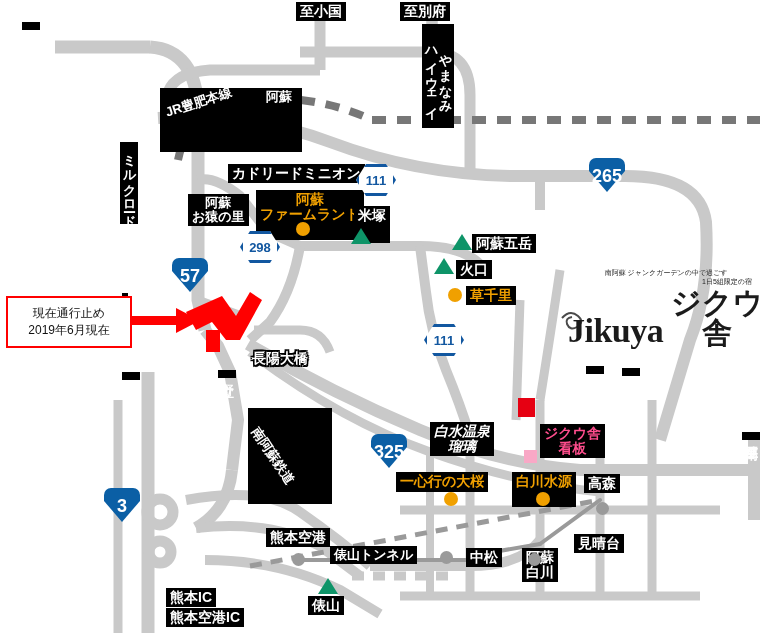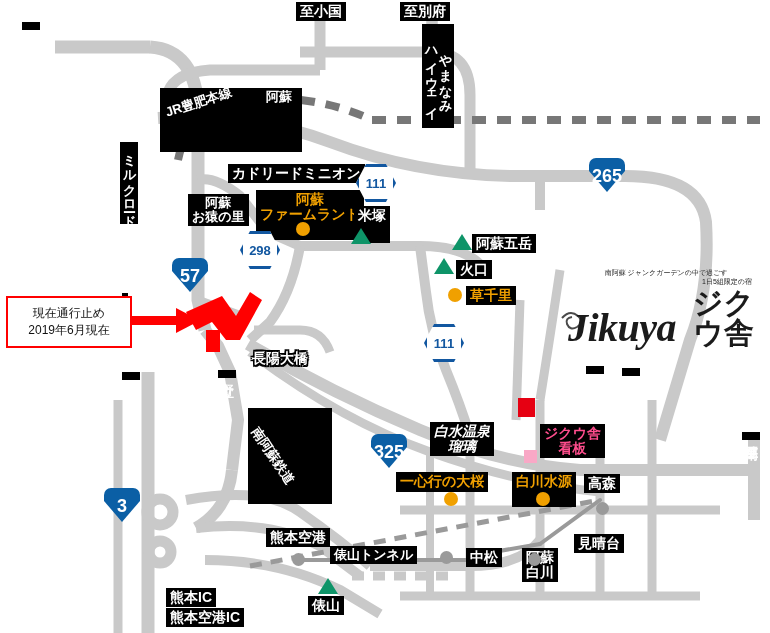--- a/index.html
+++ b/index.html
@@ -89,21 +89,21 @@
     position:absolute;inset:0;background:#0B5FA5;
     clip-path:polygon(0% 0%,100% 0%,100% 38%,50% 100%,0% 38%);
     border-radius:7px 7px 0 0;
   }
   .shield-natl .num{
     position:absolute;inset:0;top:2px;
     display:flex;align-items:center;justify-content:center;
     color:#ffffff;font-size:18px;font-weight:bold;
   }
   .shield-pref{
-    position:absolute;width:40px;height:38px;z-index:25;
+    position:absolute;width:40px;height:32px;z-index:25;
   }
   .shield-pref .bg{
     position:absolute;inset:0;background:#ffffff;
     border:3px solid #1257A0;
     clip-path:polygon(25% 0%,75% 0%,100% 50%,75% 100%,25% 100%,0% 50%);
   }
   .shield-pref .num{
     position:absolute;inset:0;
     display:flex;align-items:center;justify-content:center;
     color:#1257A0;font-size:13px;font-weight:bold;
@@ -124,21 +124,21 @@
     position:absolute;left:568px;top:268px;width:196px;z-index:30;
     text-align:center;color:#1b1b1b;
   }
   #brand .tag1{font-size:7px;letter-spacing:0px;line-height:1.35;white-space:nowrap;}
   #brand .tag2{font-size:7px;letter-spacing:0px;line-height:1.35;white-space:nowrap;text-align:right;padding-right:12px;}
   #brand .wordmark{
     display:flex;align-items:flex-end;justify-content:center;gap:7px;margin-top:1px;
   }
   #brand .latin{
     font-family:"Liberation Serif","DejaVu Serif",serif;
-    font-style:italic;font-size:40px;font-weight:bold;
+    font-size:34px;font-weight:bold;
     letter-spacing:-0.5px;line-height:1;
   }
   #brand .jp{
     font-size:30px;font-weight:bold;letter-spacing:0px;line-height:1;
   }
 </style>
 </head>
 <body>
 
 <div id="map-root">

